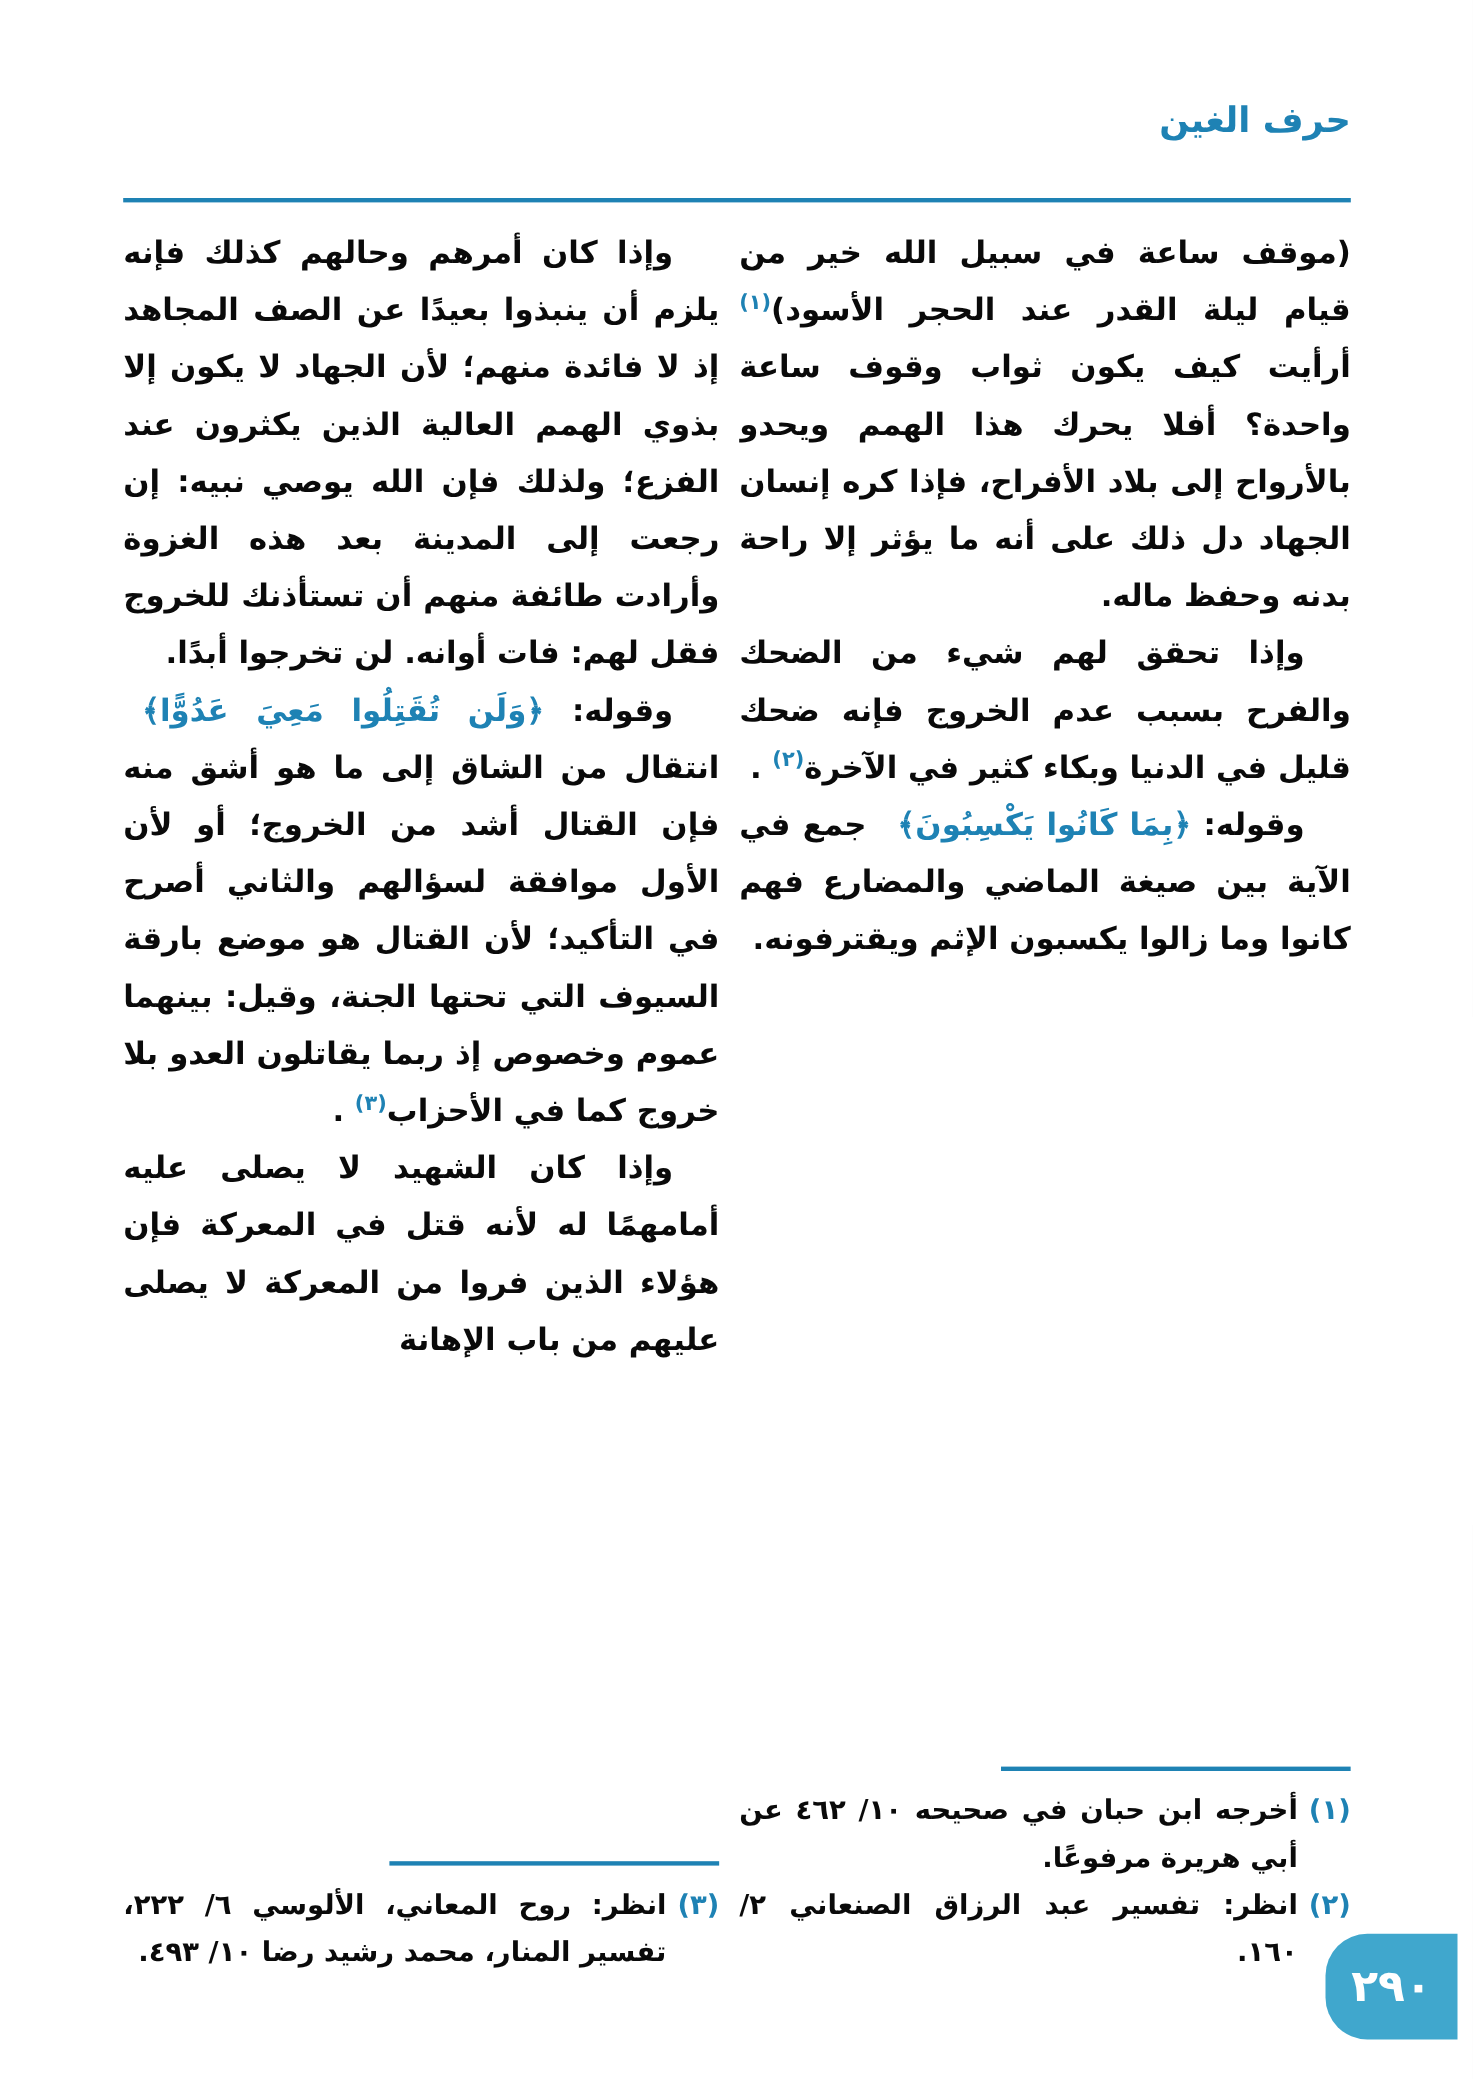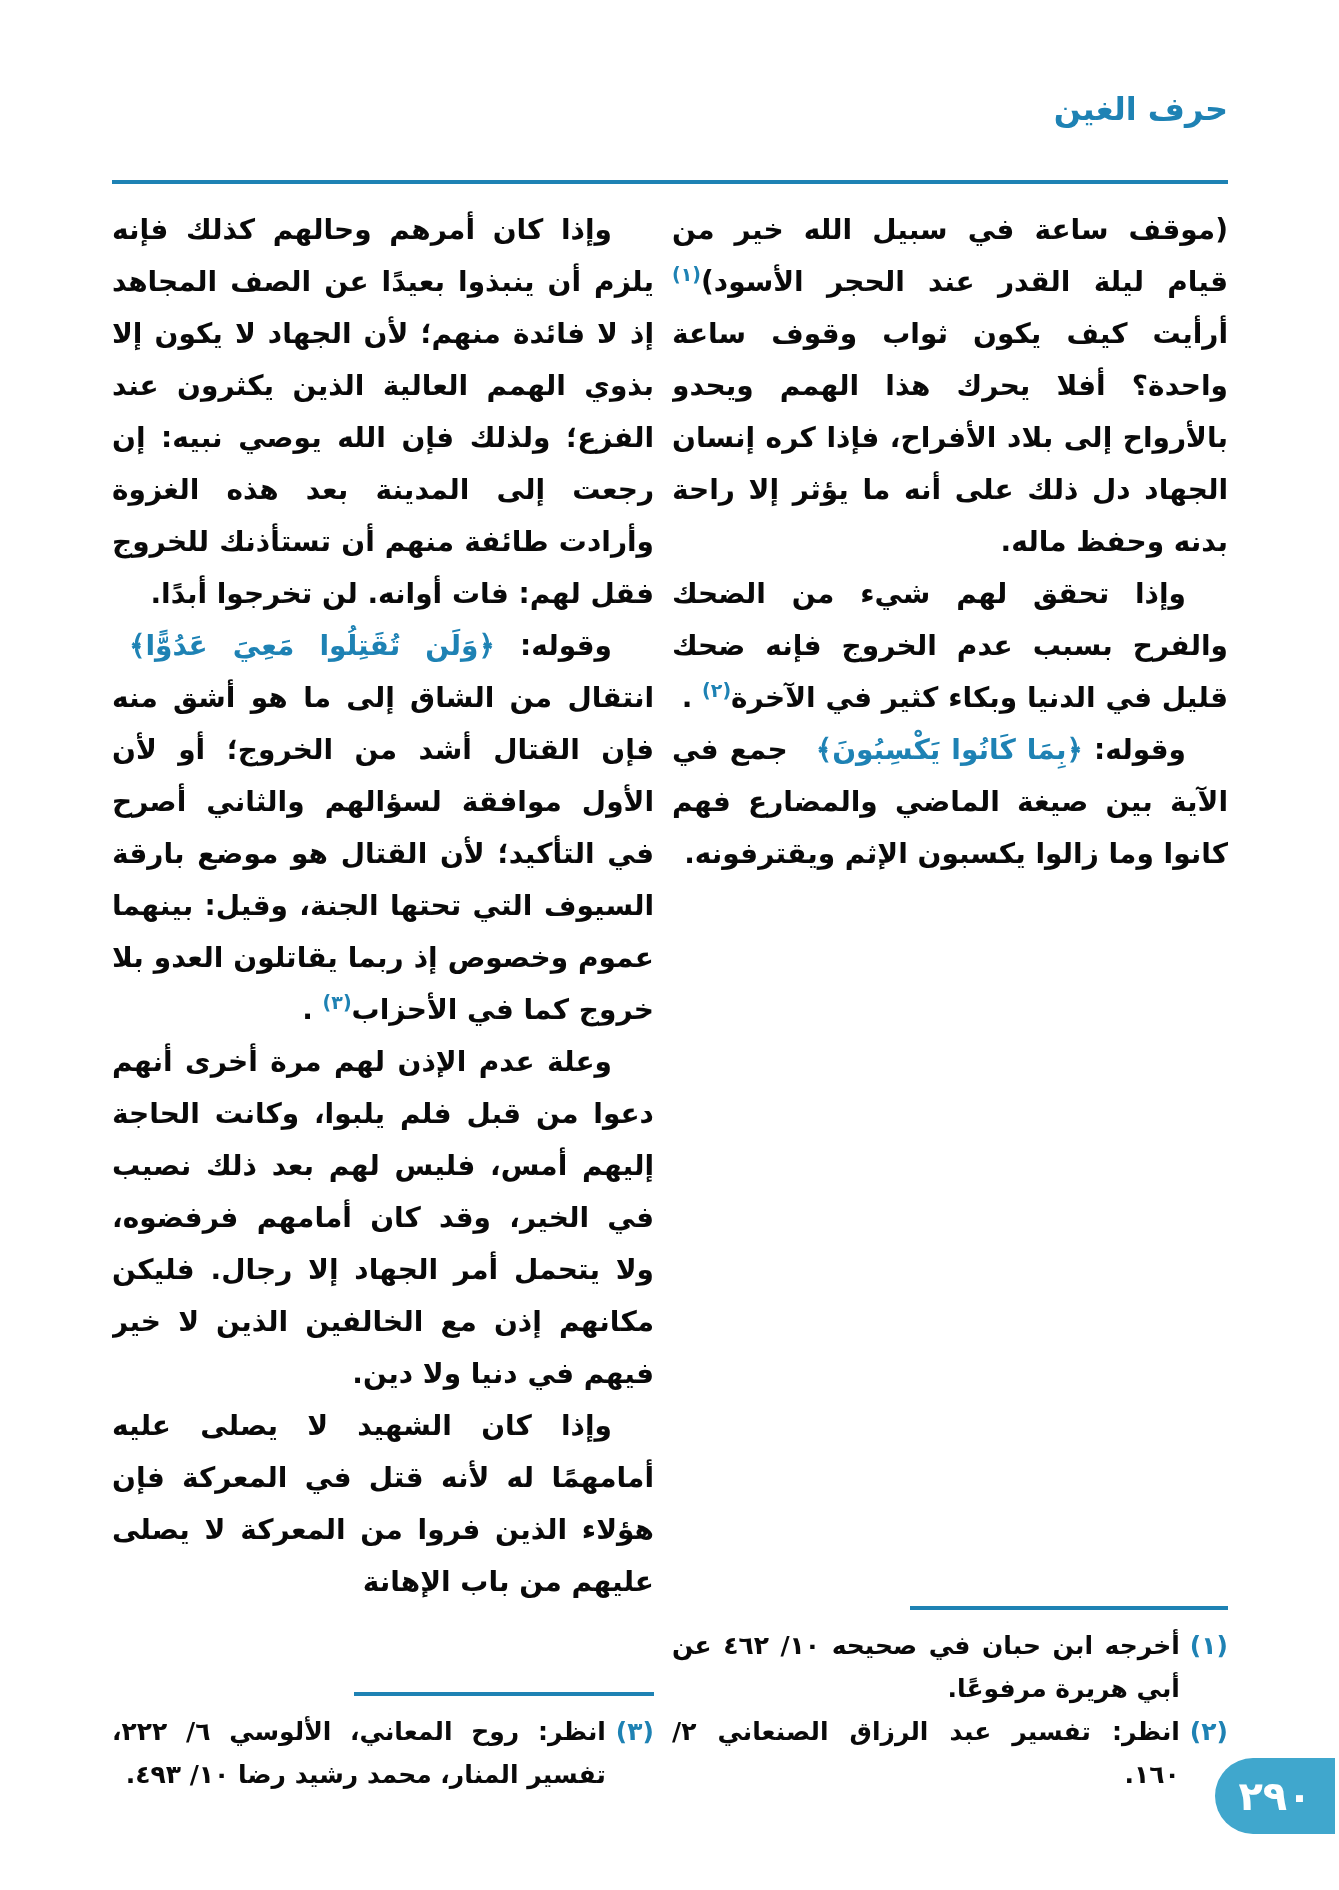--- a/index.html
+++ b/index.html
@@ -84,22 +84,22 @@
   .logo-line1{
     font-size:31px;font-weight:700;
     white-space:nowrap;
     transform:scaleY(1.25);
     letter-spacing:-1px;
   }
   .logo-line2{
     font-size:18px;font-weight:700;margin-top:6px;
   }
   .page-badge{
-    position:absolute;top:1758px;right:4px;
-    width:120px;height:76px;
+    position:absolute;top:1758px;right:14px;
+    width:120px;height:96px;
     background:var(--badge);
     border-radius:38px 0 0 38px;
     display:flex;align-items:center;justify-content:center;
     color:#ffffff;font-size:40px;font-weight:700;
   }
 </style>
 </head>
 <body>
 
 <div class="page">
@@ -129,21 +129,20 @@
           <span class="fn-text">انظر: تفسير عبد الرزاق الصنعاني ٢/ ١٦٠.</span>
         </div>
       </div>
     </div>
 
     <div class="col col-left">
       <p class="para">وإذا كان أمرهم وحالهم كذلك فإنه يلزم أن ينبذوا بعيدًا عن الصف المجاهد إذ لا فائدة منهم؛ لأن الجهاد لا يكون إلا بذوي الهمم العالية الذين يكثرون عند الفزع؛ ولذلك فإن الله يوصي نبيه: إن رجعت إلى المدينة بعد هذه الغزوة وأرادت طائفة منهم أن تستأذنك للخروج فقل لهم: فات أوانه. لن تخرجوا أبدًا.</p>
 
       <p class="para"><span>وقوله: </span><span class="verse">﴿وَلَن تُقَتِلُوا مَعِيَ عَدُوًّا﴾</span><span> انتقال من الشاق إلى ما هو أشق منه فإن القتال أشد من الخروج؛ أو لأن الأول موافقة لسؤالهم والثاني أصرح في التأكيد؛ لأن القتال هو موضع بارقة السيوف التي تحتها الجنة، وقيل: بينهما عموم وخصوص إذ ربما يقاتلون العدو بلا خروج كما في الأحزاب</span><sup class="fnref">(٣)</sup><span> .</span></p>
 
-      <p class="para">وعلة عدم الإذن لهم مرة أخرى أنهم دعوا من قبل فلم يلبوا، وكانت الحاجة إليهم أمس، فليس لهم بعد ذلك نصيب في الخير، وقد كان أمامهم فرفضوه، ولا يتحمل أمر الجهاد إلا رجال. فليكن مكانهم إذن مع الخالفين الذين لا خير فيهم في دنيا ولا دين.</p>
 
       <p class="para">وإذا كان الشهيد لا يصلى عليه أمامهمًا له لأنه قتل في المعركة فإن هؤلاء الذين فروا من المعركة لا يصلى عليهم من باب الإهانة</p>
 
       <div class="footnotes">
         <div class="fn-rule"></div>
         <div class="fn-item">
           <span class="fn-marker">(٣)</span>
           <span class="fn-text">انظر: روح المعاني، الألوسي ٦/ ٢٢٢، تفسير المنار، محمد رشيد رضا ١٠/ ٤٩٣.</span>
         </div>
       </div>

